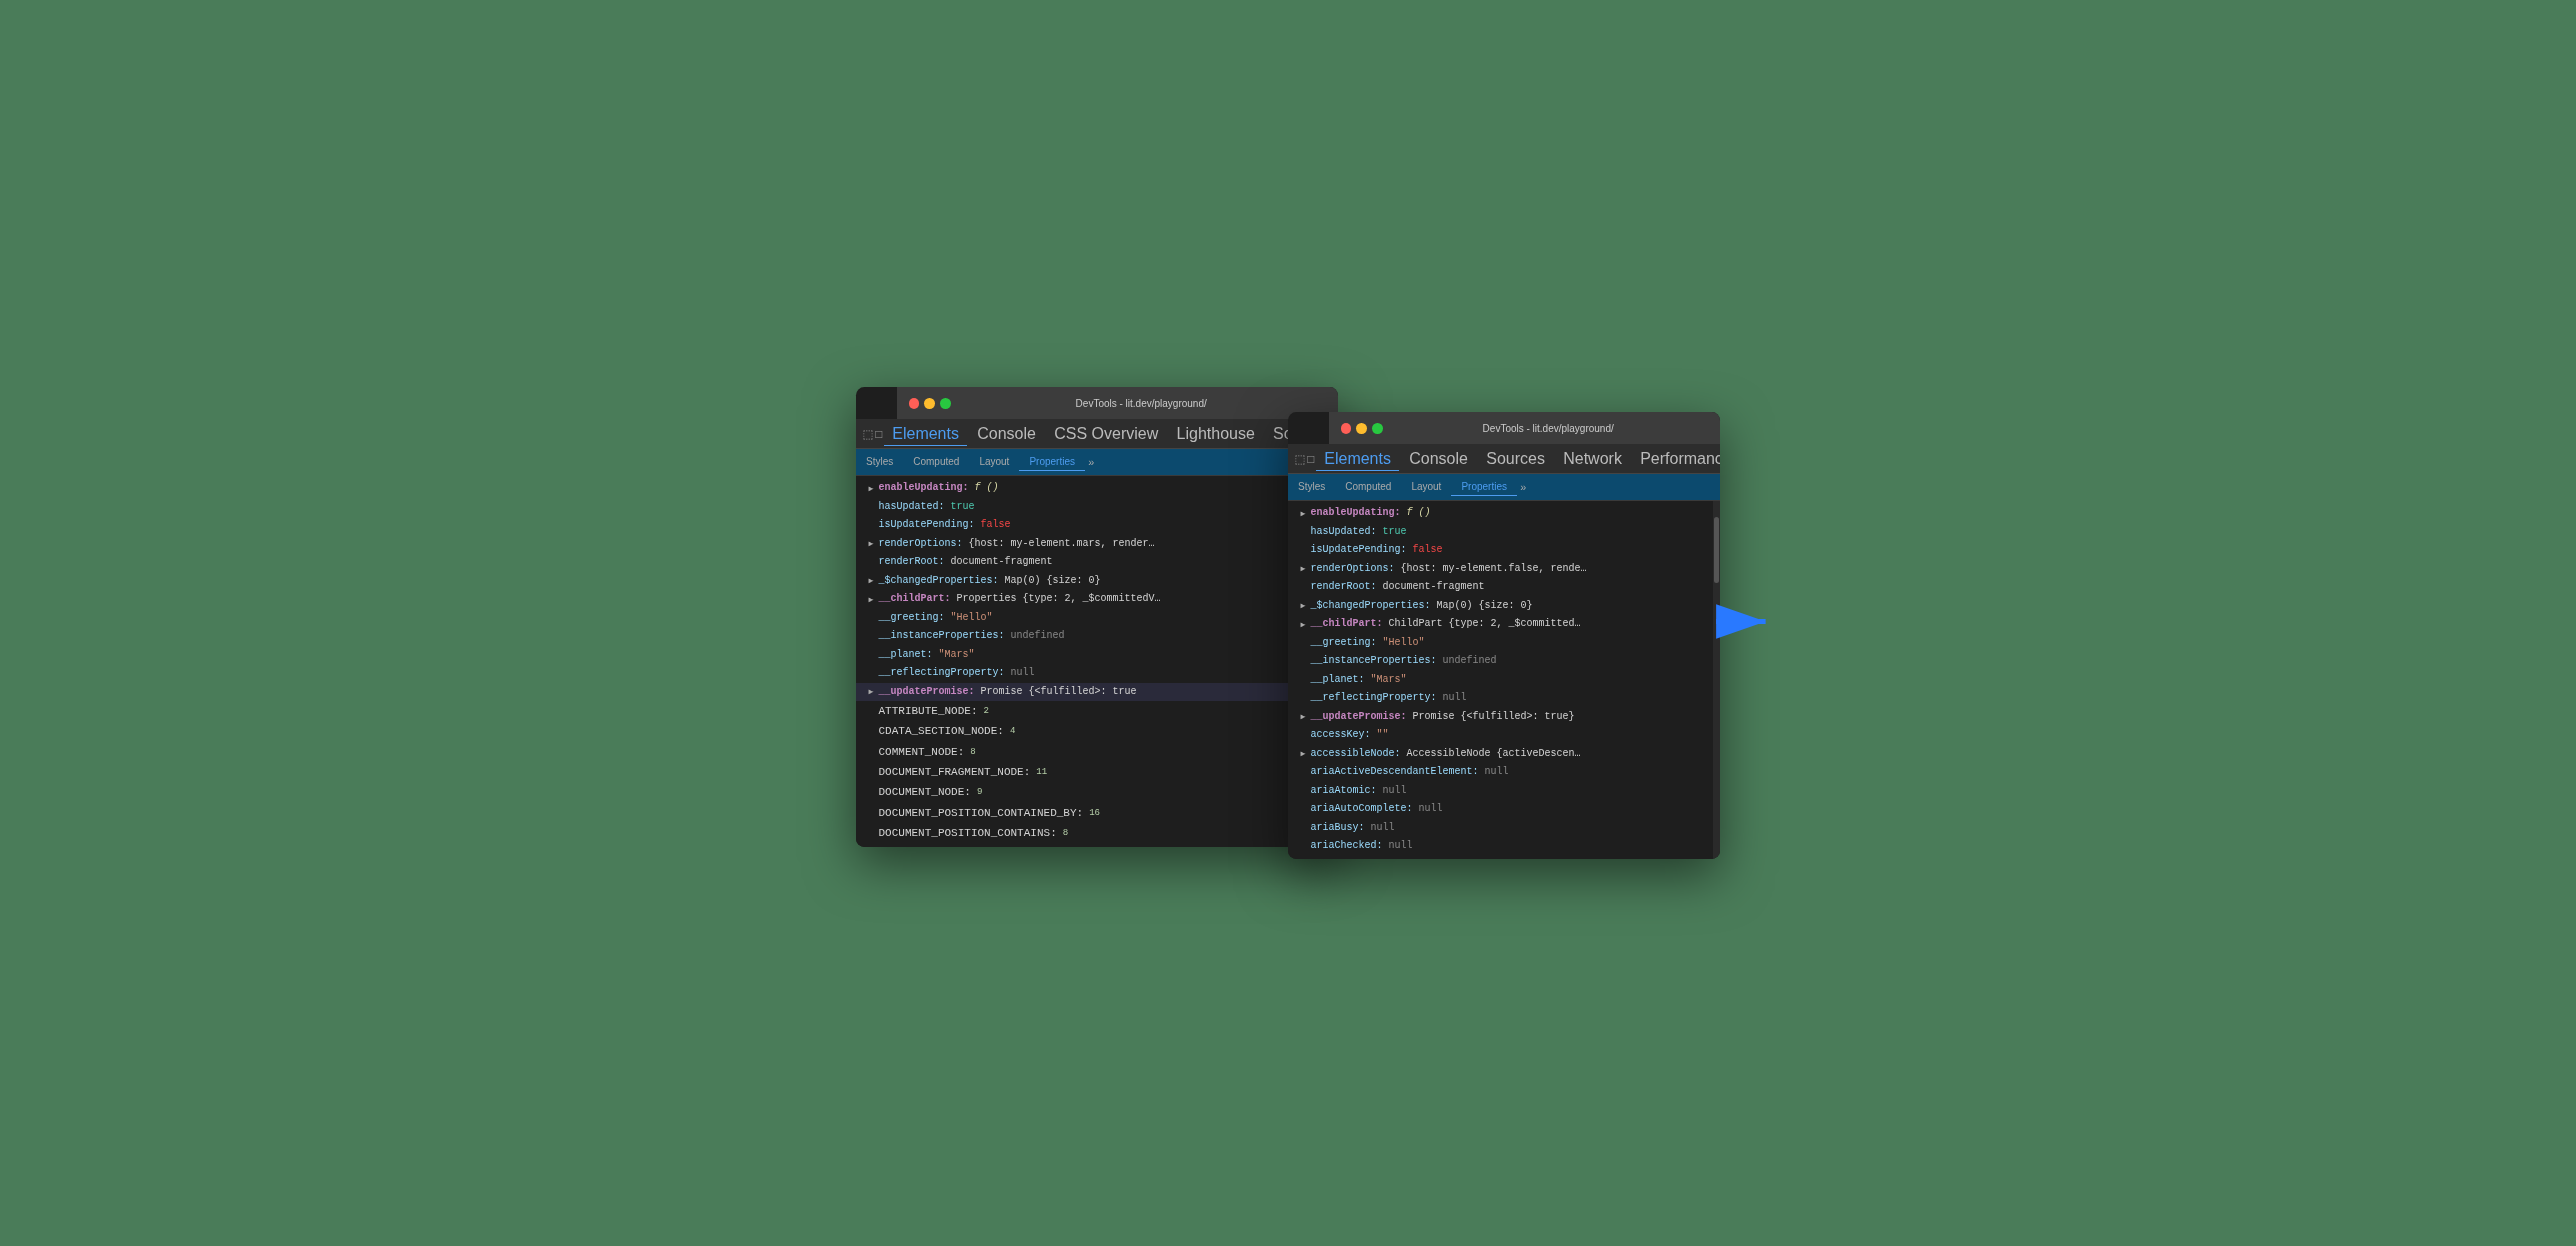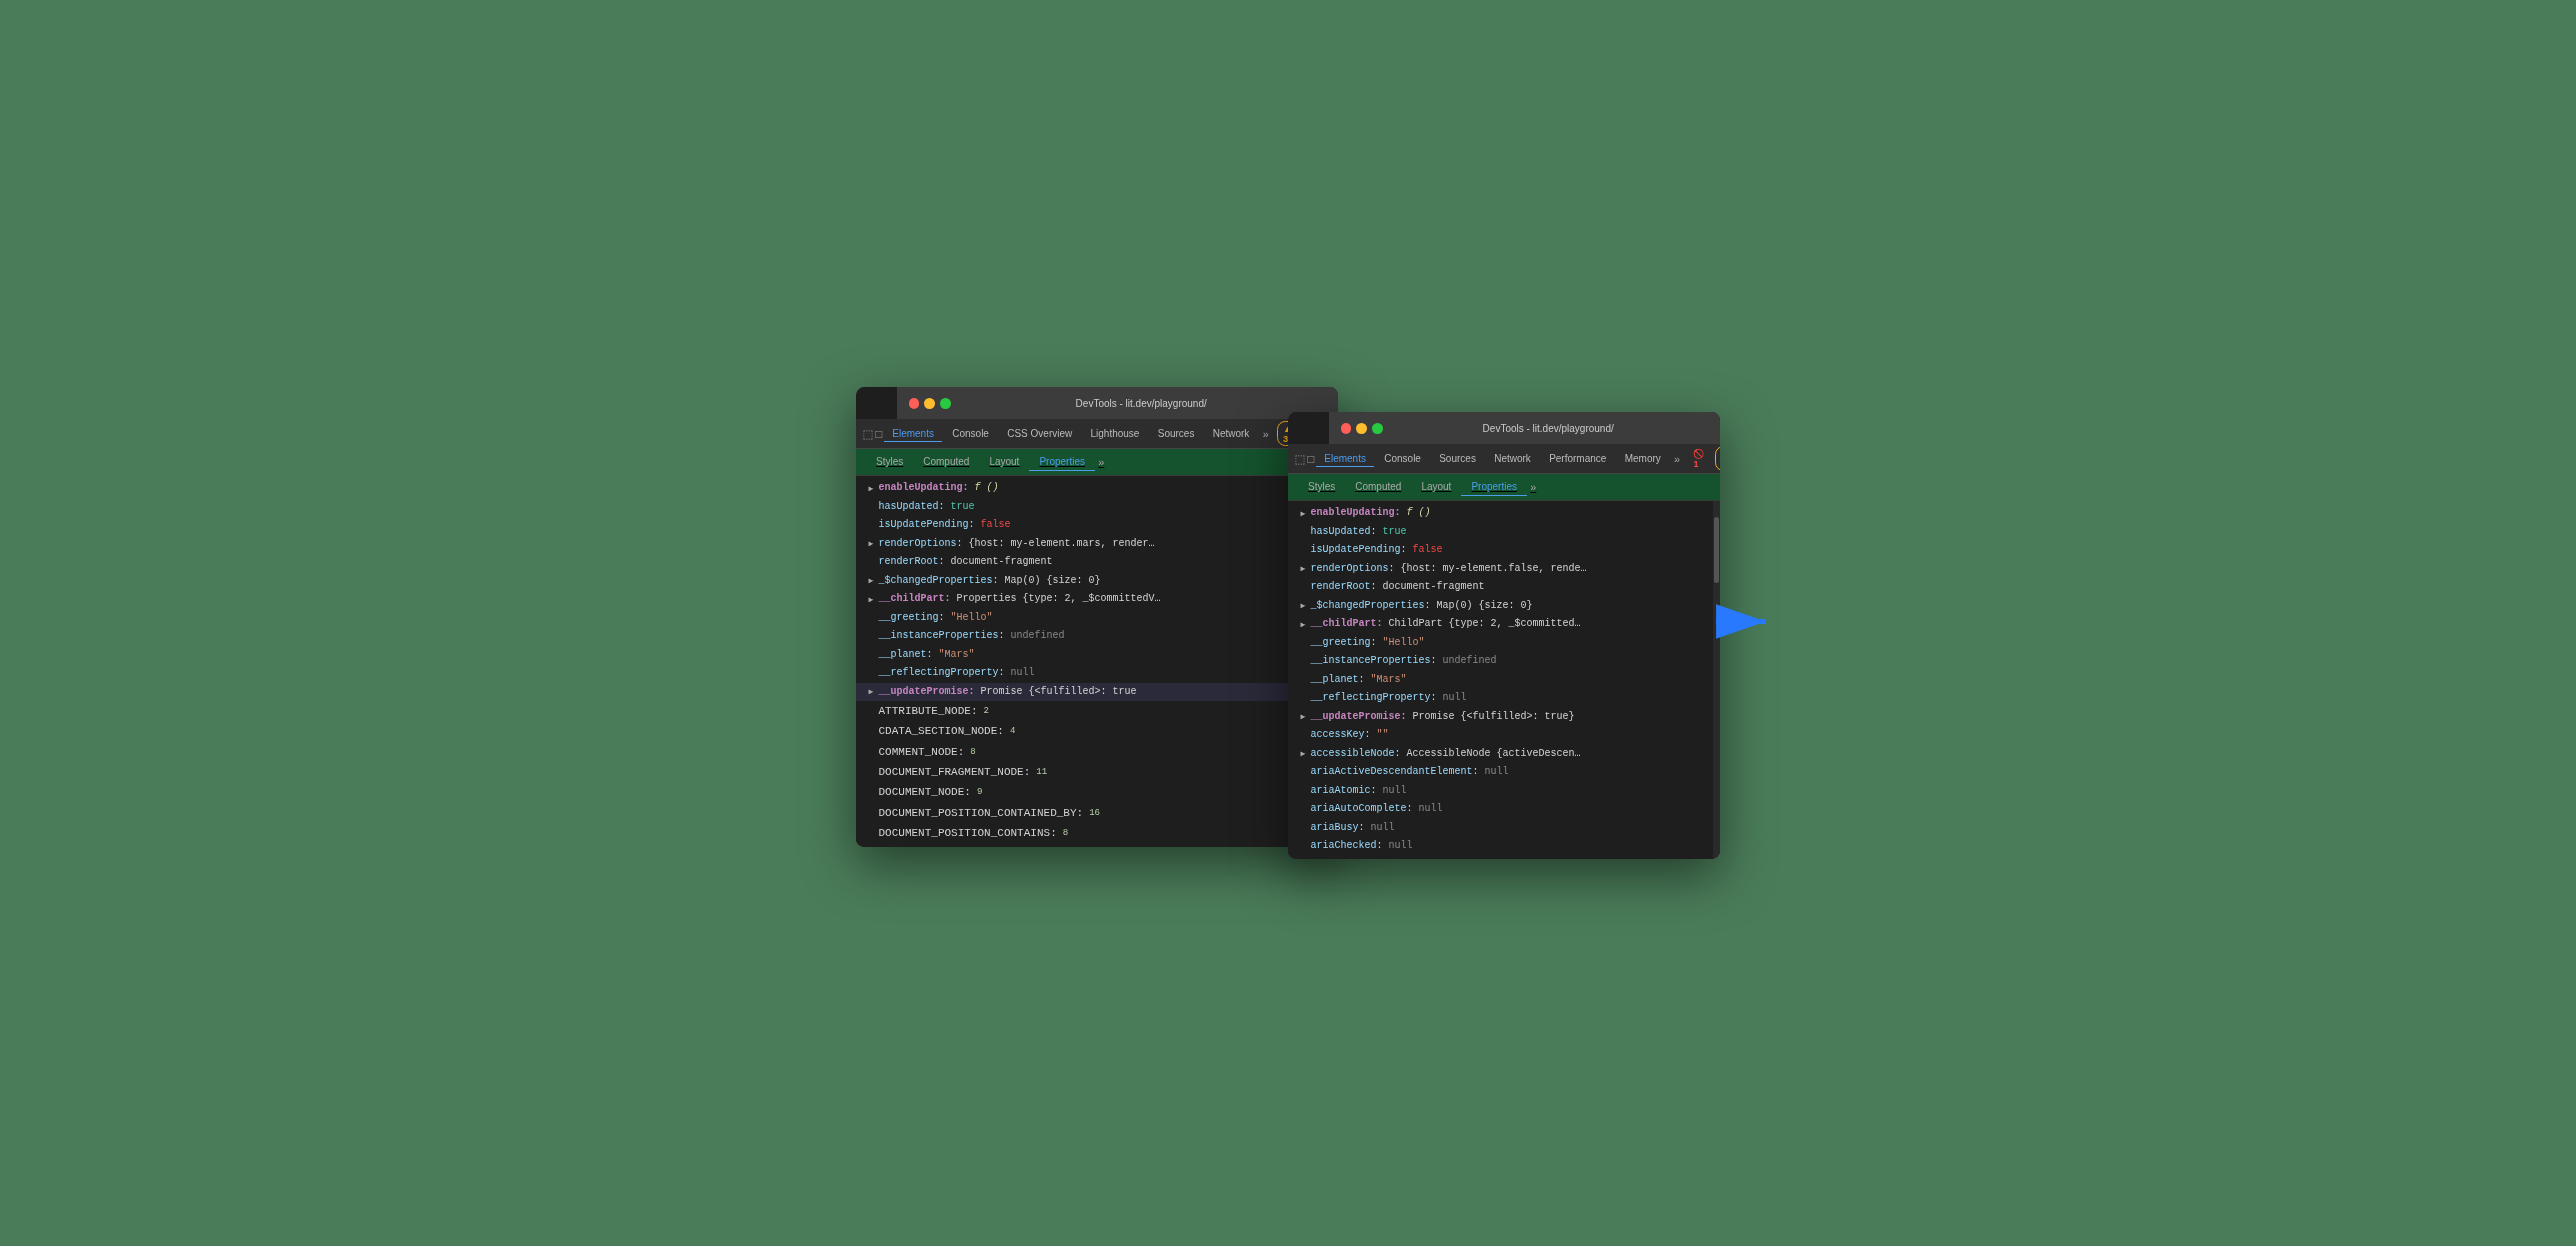--- a/index.html
+++ b/index.html
@@ -90,21 +90,21 @@
       align-items: center;
       justify-content: center;
       color: #999;
       font-size: 11.6px;
       cursor: pointer;
       border-radius: 2.5px;
     }
 
     .tab {
       padding: 3.3px 8.3px;
-      font-size: 10px;
+      font-size: 16px;
       color: #bbb;
       cursor: pointer;
       border-radius: 3.3px;
       white-space: nowrap;
     }
     .tab.active {
       color: #4d9cf0;
       border-bottom: 1.7px solid #4d9cf0;
       border-radius: 0;
       padding-bottom: 1.7px;
@@ -129,28 +129,27 @@
       display: flex;
       align-items: center;
       justify-content: center;
       color: #999;
       font-size: 12.5px;
       cursor: pointer;
     }
 
     
     .sub-tabs {
-      background: #14532d;
-      display: flex;
-      align-items: center;
-      padding: 0 10px;
+      background: #0c4a6e;
+      display: flex;
+      align-items: center;
+      padding: 0 0;
       height: 26.6px;
       border-bottom: 0.8px solid #3a3a3a;
       gap: 0;
-      text-decoration: underline;
     }
 
     .sub-tab {
       padding: 3.3px 10px;
       font-size: 10px;
       color: #aaa;
       cursor: pointer;
     }
     .sub-tab.active {
       color: #4d9cf0;

